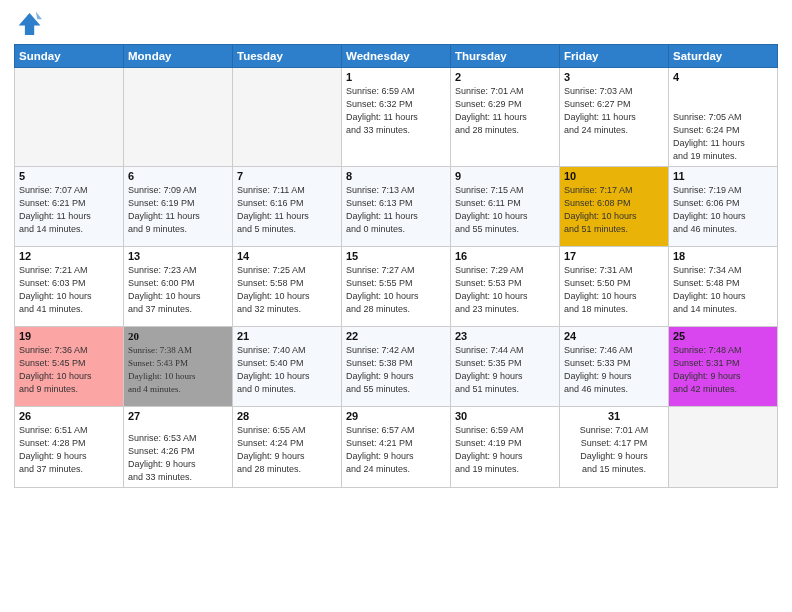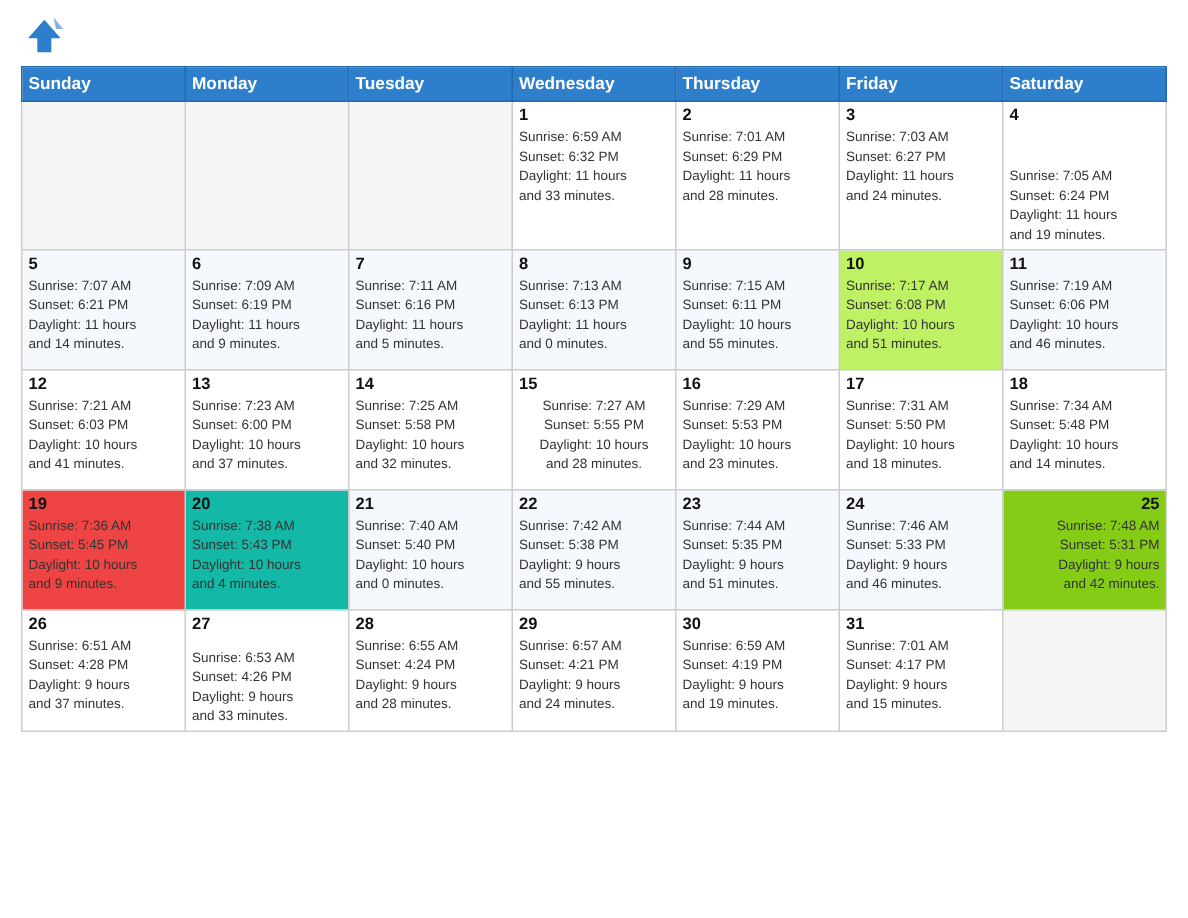--- a/index.html
+++ b/index.html
@@ -194,21 +194,21 @@
 Daylight: 11 hours
 and 0 minutes.</div>
           </td>
           <td style="background: rgb(245, 248, 252);">
             <span class="day-number">9</span>
             <div class="day-info" style="white-space: pre-line;">Sunrise: 7:15 AM
 Sunset: 6:11 PM
 Daylight: 10 hours
 and 55 minutes.</div>
           </td>
-          <td style="background: #bef264;">
+          <td style="background: #eab308;">
             <span class="day-number">10</span>
             <div class="day-info" style="white-space: pre-line;">Sunrise: 7:17 AM
 Sunset: 6:08 PM
 Daylight: 10 hours
 and 51 minutes.</div>
           </td>
           <td style="background: rgb(245, 248, 252);">
             <span class="day-number">11</span>
             <div class="day-info" style="white-space: pre-line;">Sunrise: 7:19 AM
 Sunset: 6:06 PM
@@ -233,21 +233,21 @@
           </td>
           <td style="background: rgb(255, 255, 255); margin-top: 36px;">
             <span class="day-number">14</span>
             <div class="day-info" style="white-space: pre-line;">Sunrise: 7:25 AM
 Sunset: 5:58 PM
 Daylight: 10 hours
 and 32 minutes.</div>
           </td>
           <td style="background: rgb(255, 255, 255);">
             <span class="day-number">15</span>
-            <div class="day-info" style="white-space: pre-line; text-align: center;">Sunrise: 7:27 AM
+            <div class="day-info" style="white-space: pre-line;">Sunrise: 7:27 AM
 Sunset: 5:55 PM
 Daylight: 10 hours
 and 28 minutes.</div>
           </td>
           <td style="background: rgb(255, 255, 255);">
             <span class="day-number">16</span>
             <div class="day-info" style="white-space: pre-line;">Sunrise: 7:29 AM
 Sunset: 5:53 PM
 Daylight: 10 hours
 and 23 minutes.</div>
@@ -261,28 +261,28 @@
           </td>
           <td style="background: rgb(255, 255, 255);">
             <span class="day-number">18</span>
             <div class="day-info" style="white-space: pre-line;">Sunrise: 7:34 AM
 Sunset: 5:48 PM
 Daylight: 10 hours
 and 14 minutes.</div>
           </td>
         </tr>
         <tr>
-          <td style="background: #ef4444;">
+          <td style="background: #fca5a5;">
             <span class="day-number">19</span>
             <div class="day-info" style="white-space: pre-line;">Sunrise: 7:36 AM
 Sunset: 5:45 PM
 Daylight: 10 hours
 and 9 minutes.</div>
           </td>
-          <td style="background: #14b8a6;">
+          <td style="background: #a3a3a3; font-family: Liberation Serif, serif;">
             <span class="day-number">20</span>
             <div class="day-info" style="white-space: pre-line;">Sunrise: 7:38 AM
 Sunset: 5:43 PM
 Daylight: 10 hours
 and 4 minutes.</div>
           </td>
           <td style="background: rgb(245, 248, 252); margin-left: 18px;">
             <span class="day-number">21</span>
             <div class="day-info" style="white-space: pre-line;">Sunrise: 7:40 AM
 Sunset: 5:40 PM
@@ -303,21 +303,21 @@
 Daylight: 9 hours
 and 51 minutes.</div>
           </td>
           <td style="background: rgb(245, 248, 252);">
             <span class="day-number">24</span>
             <div class="day-info" style="white-space: pre-line;">Sunrise: 7:46 AM
 Sunset: 5:33 PM
 Daylight: 9 hours
 and 46 minutes.</div>
           </td>
-          <td style="background: #84cc16; text-align: right;">
+          <td style="background: #d946ef;">
             <span class="day-number">25</span>
             <div class="day-info" style="white-space: pre-line;">Sunrise: 7:48 AM
 Sunset: 5:31 PM
 Daylight: 9 hours
 and 42 minutes.</div>
           </td>
         </tr>
         <tr>
           <td style="background: rgb(255, 255, 255);">
             <span class="day-number">26</span>
@@ -347,21 +347,21 @@
 Daylight: 9 hours
 and 24 minutes.</div>
           </td>
           <td style="background: rgb(255, 255, 255);">
             <span class="day-number">30</span>
             <div class="day-info" style="white-space: pre-line;">Sunrise: 6:59 AM
 Sunset: 4:19 PM
 Daylight: 9 hours
 and 19 minutes.</div>
           </td>
-          <td style="background: rgb(255, 255, 255);">
+          <td style="background: rgb(255, 255, 255); text-align: center;">
             <span class="day-number">31</span>
             <div class="day-info" style="white-space: pre-line;">Sunrise: 7:01 AM
 Sunset: 4:17 PM
 Daylight: 9 hours
 and 15 minutes.</div>
           </td>
           <td class="empty"></td>
         </tr>
       </tbody>
   </table>

